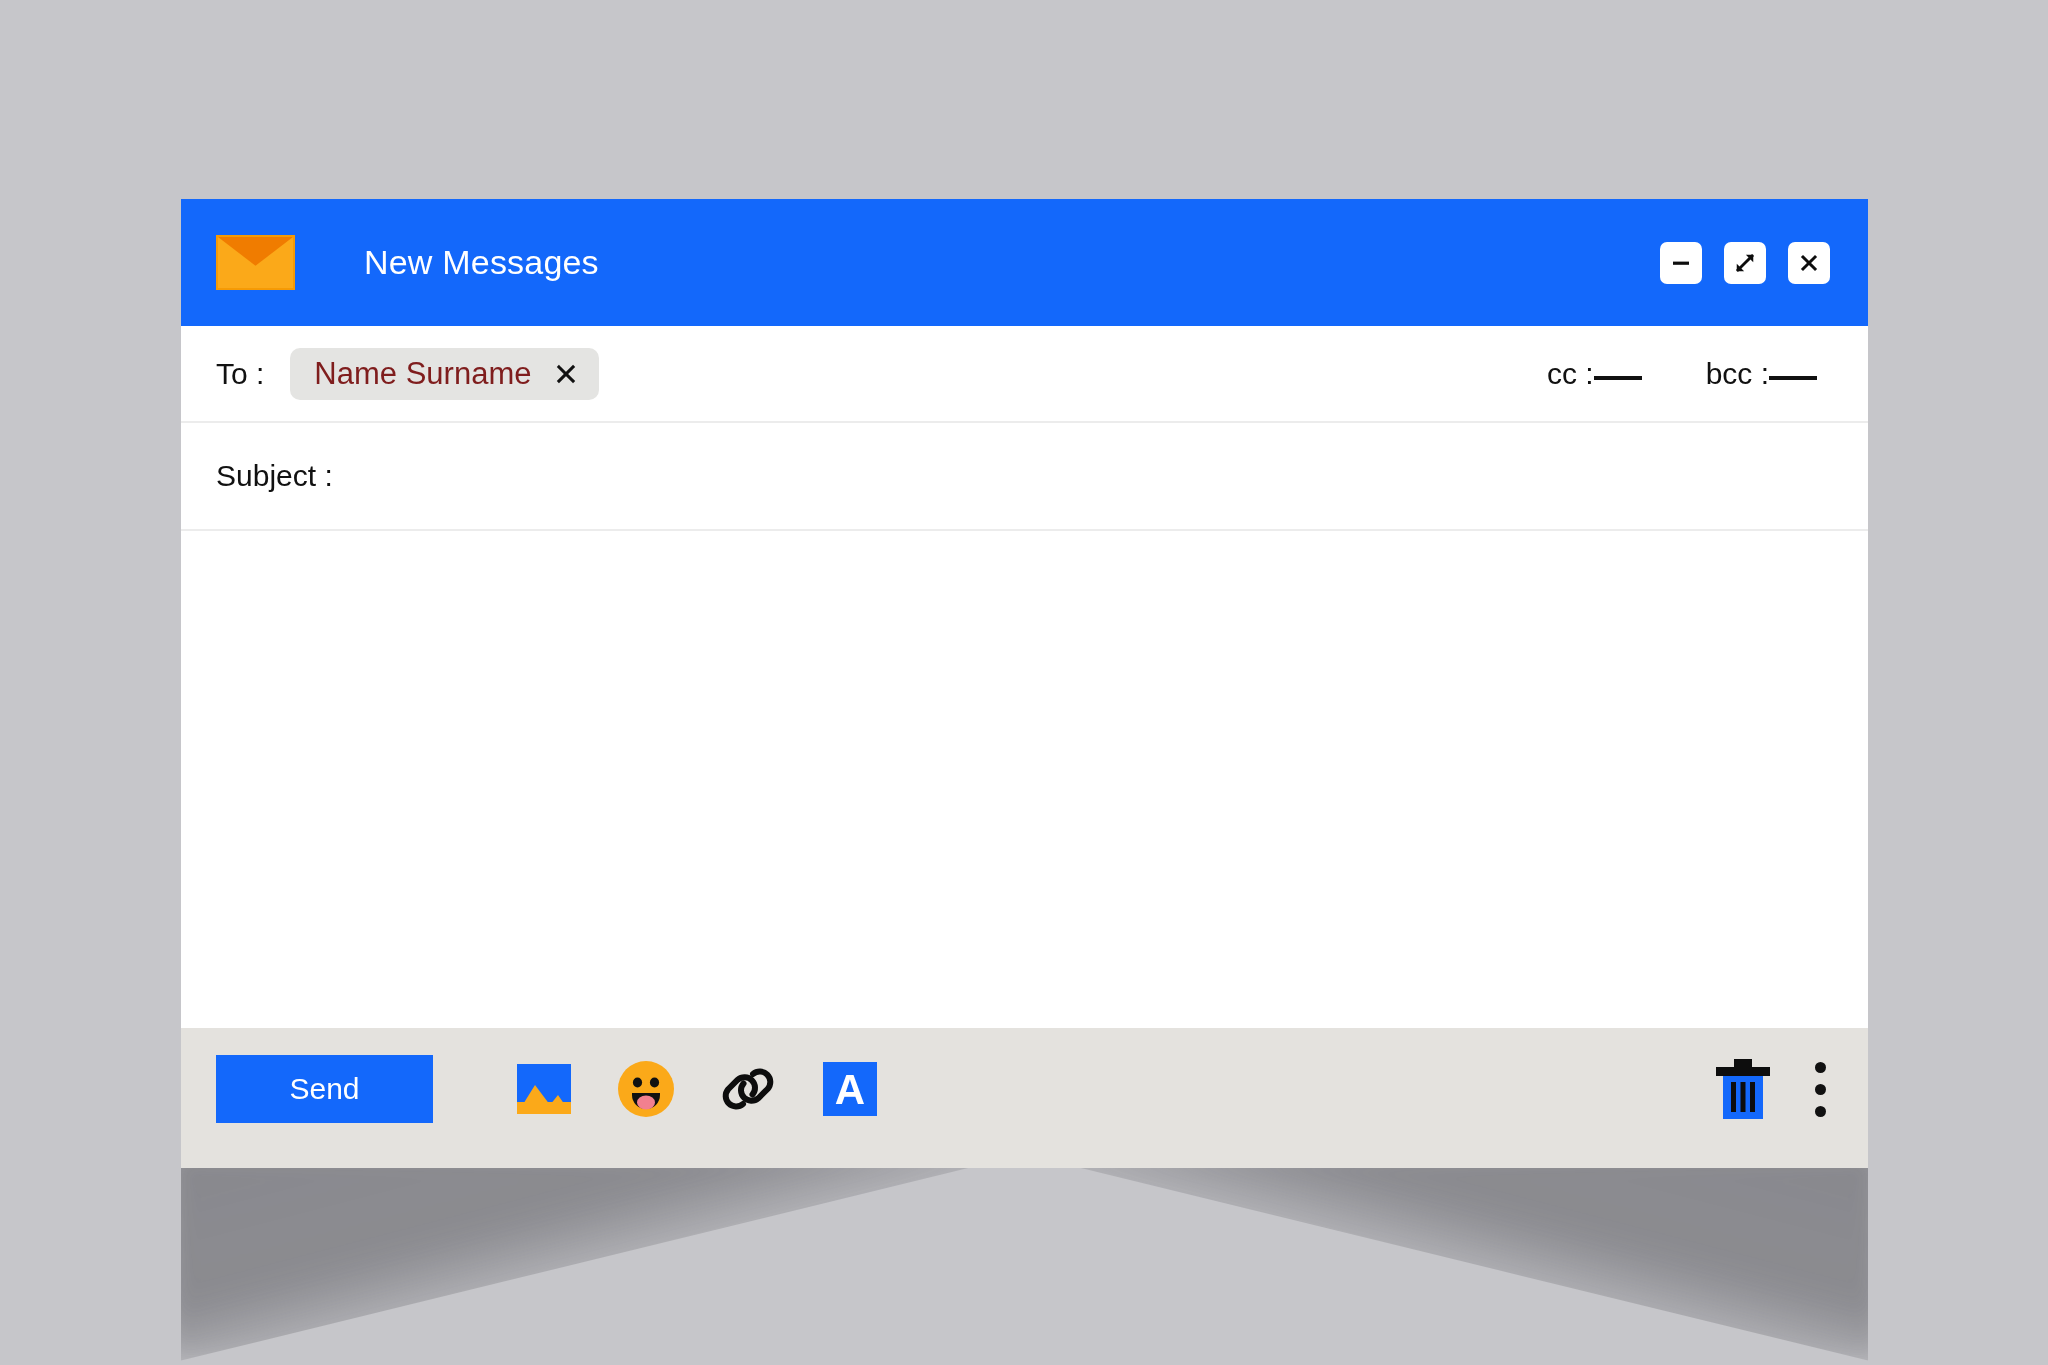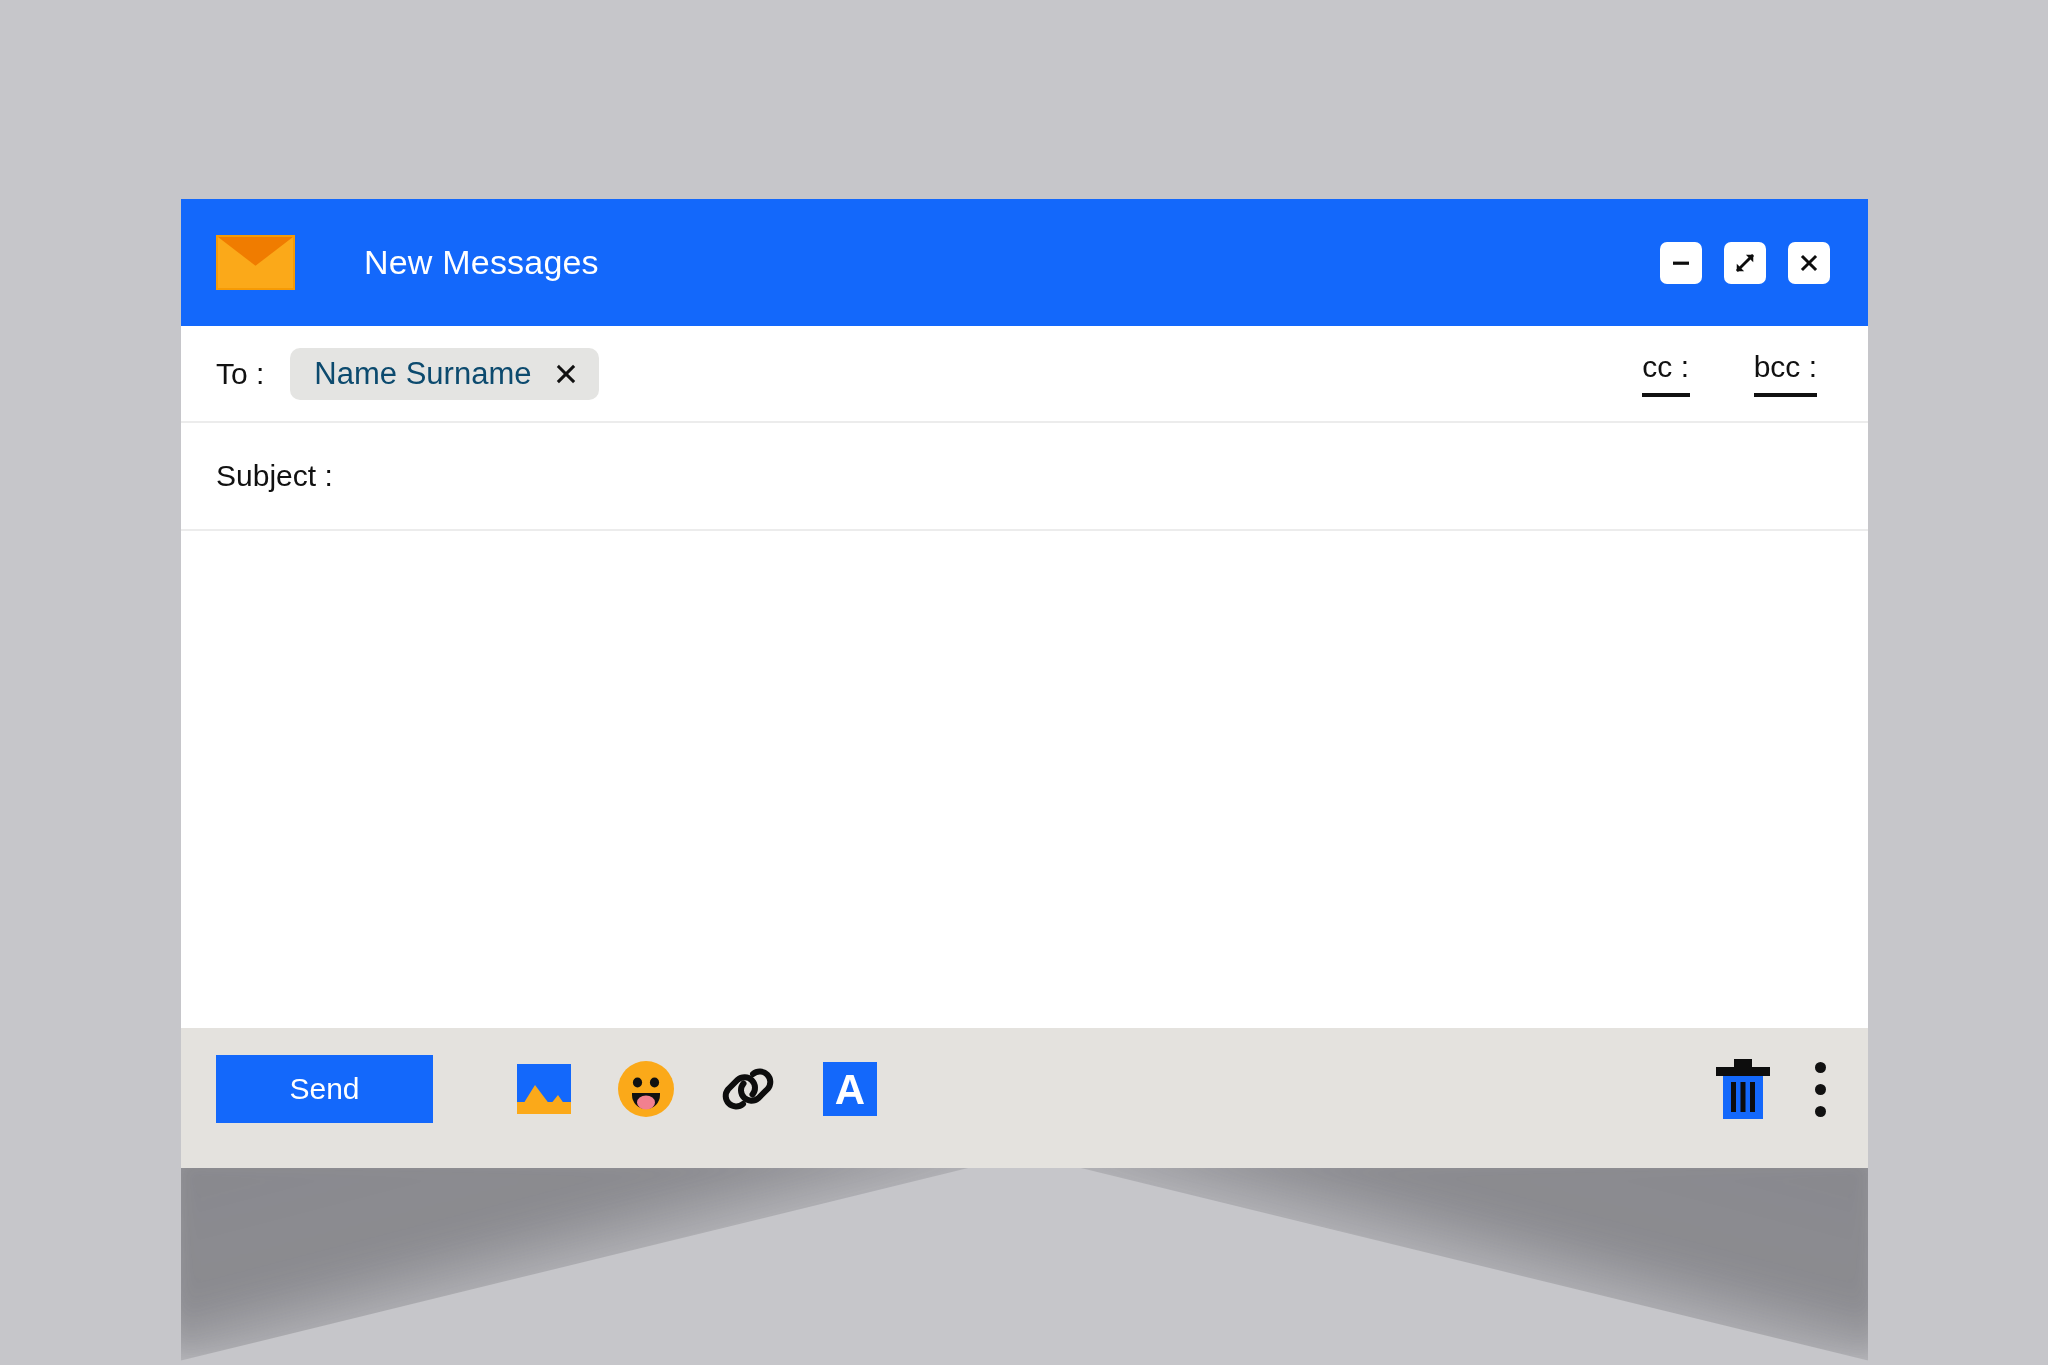--- a/index.html
+++ b/index.html
@@ -126,37 +126,37 @@
     border-radius: 10px;
     height: 52px;
     display: flex;
     align-items: center;
     padding: 0 20px 0 24px;
     gap: 22px;
     cursor: pointer;
   }
   .chip-text {
     font-size: 31px;
-    color: #0c4a6e;
+    color: #7f1d1d;
     white-space: nowrap;
   }
   .chip-x {
     display: flex;
     align-items: center;
     cursor: pointer;
   }
   .cc-group {
     margin-left: auto;
     display: flex;
     align-items: flex-start;
     gap: 64px;
   }
   .cc-item {
     display: flex;
-    flex-direction: column;
+    flex-direction: row;
     align-items: center;
     cursor: pointer;
   }
   .cc-item .cc-text {
     font-size: 30px;
     color: #111;
     white-space: nowrap;
   }
   .cc-item .cc-line {
     margin-top: 9px;

